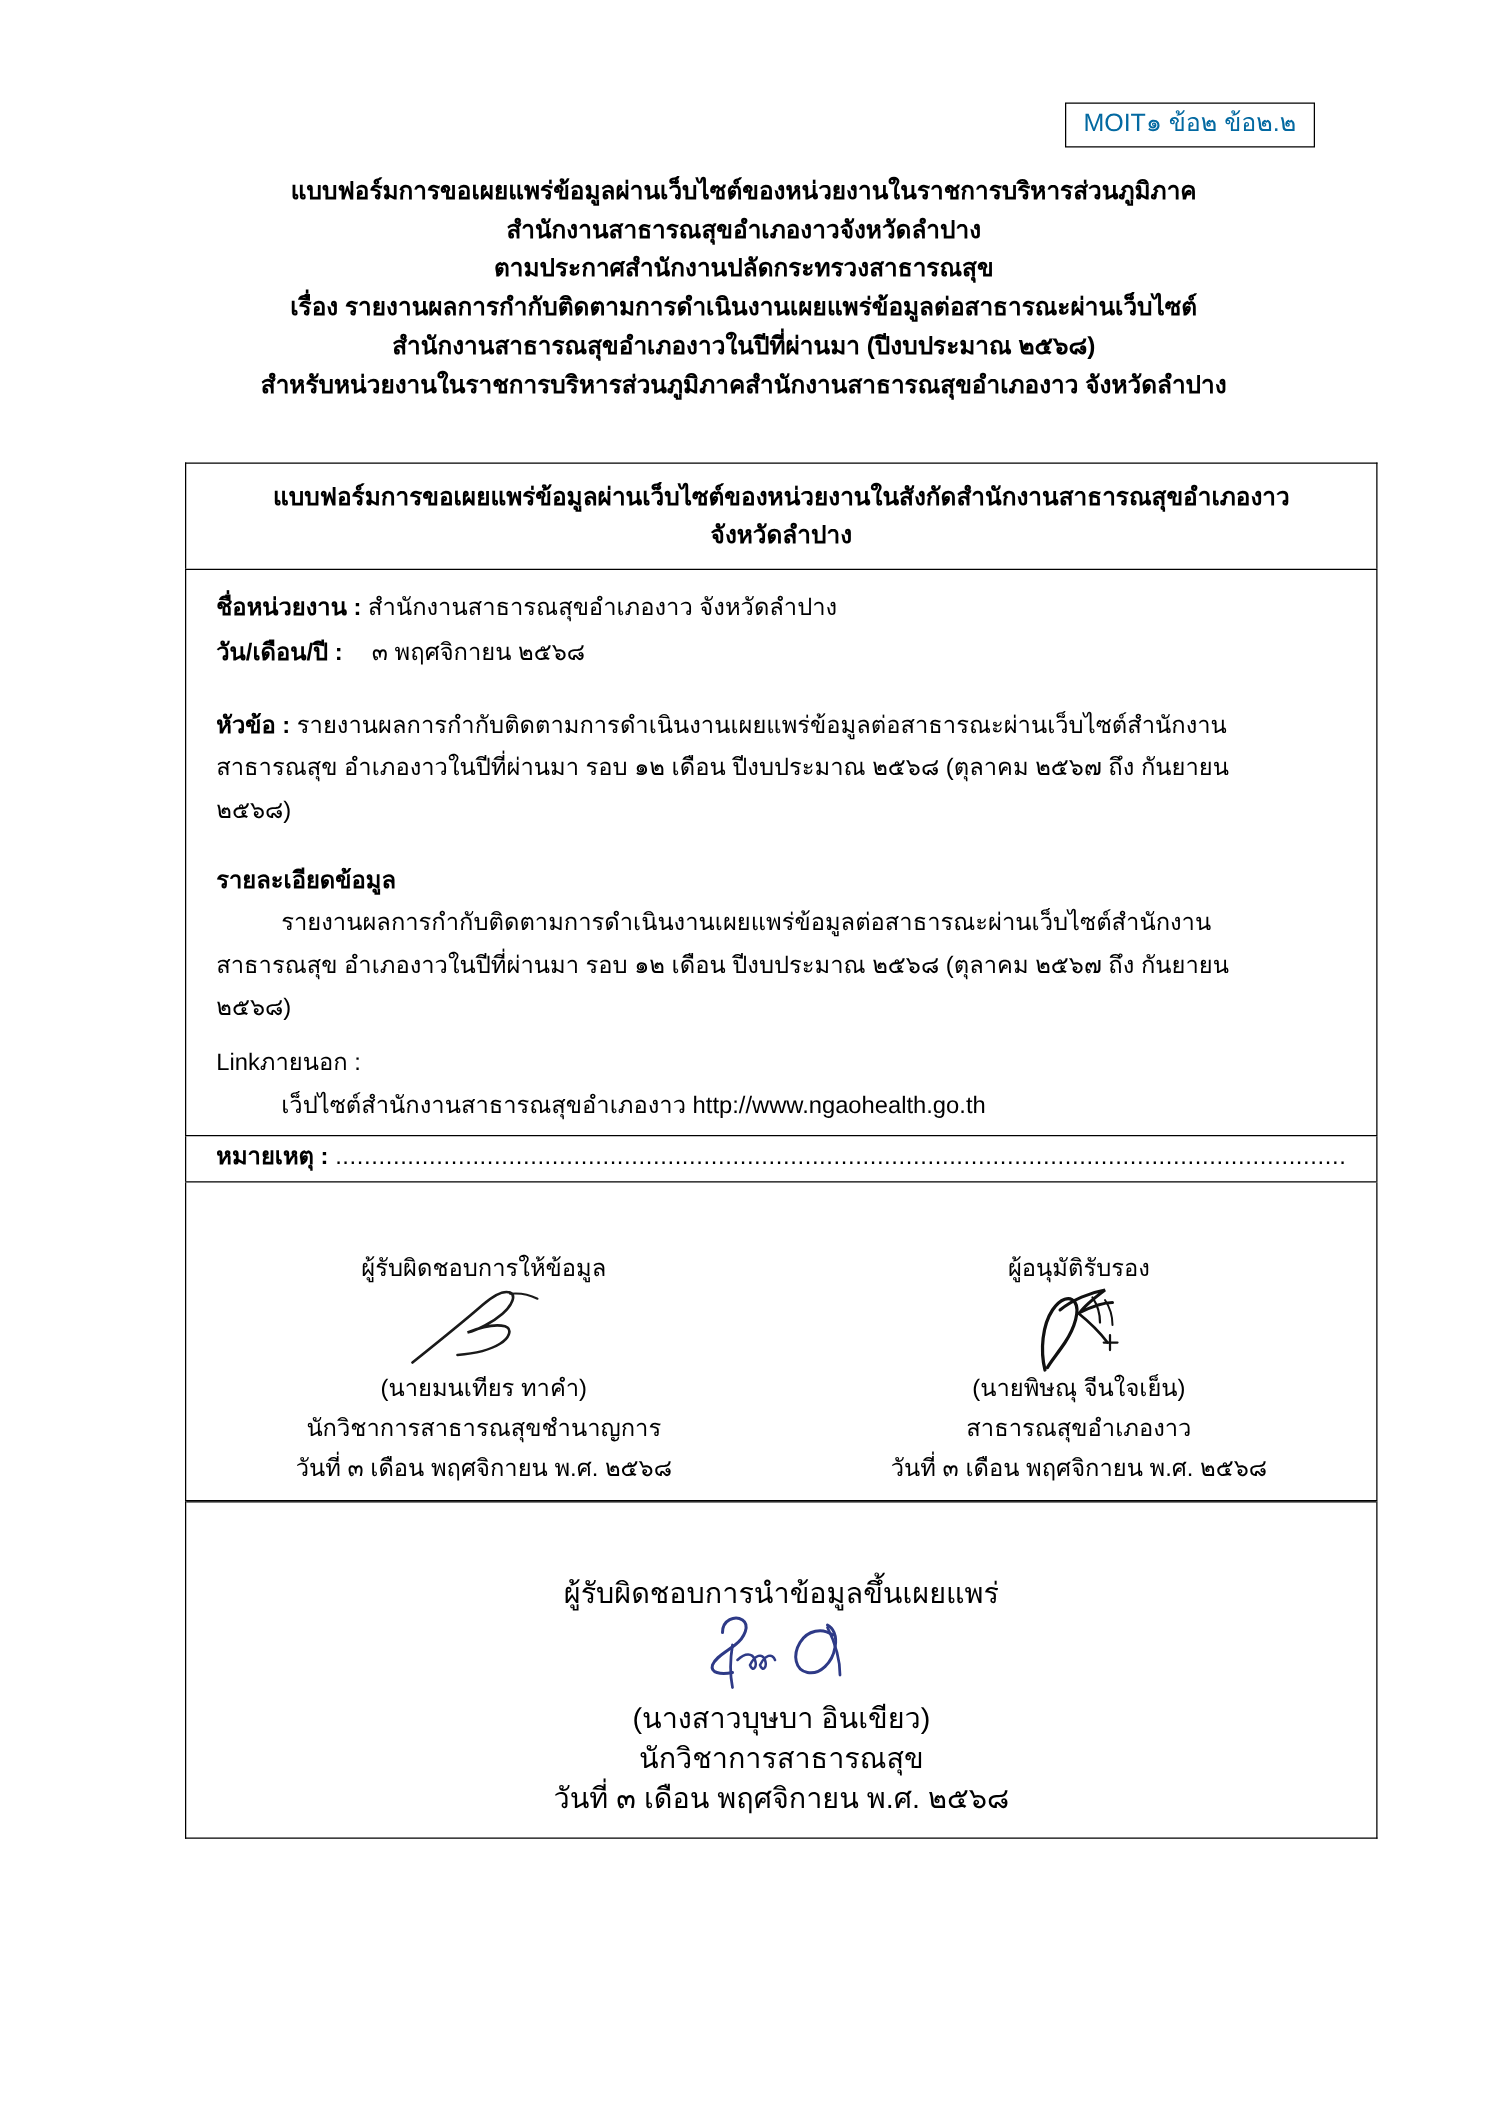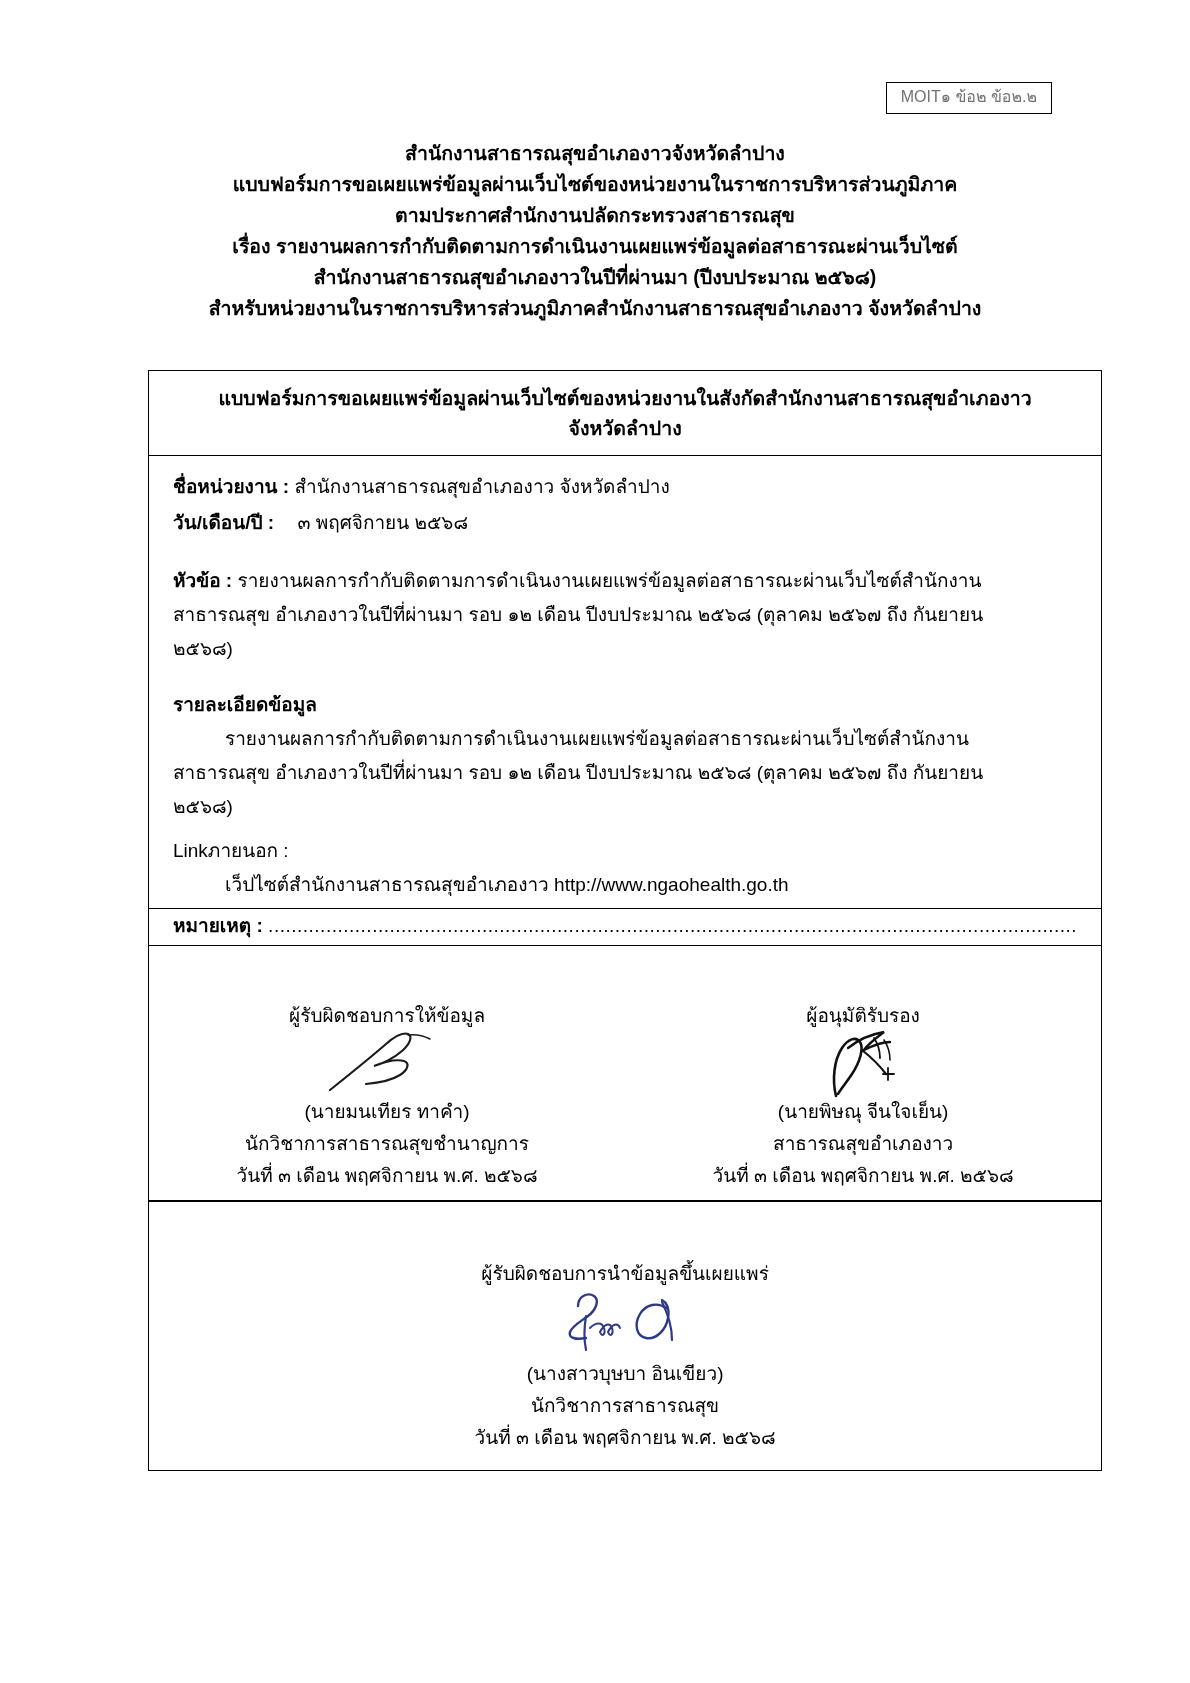--- a/index.html
+++ b/index.html
@@ -23,24 +23,24 @@
     height: 1683px;
   }
 
   
   .moit-box {
     position: absolute;
     top: 82px;
     right: 138px;
     border: 1.5px solid #000;
     padding: 5px 14px 7px 14px;
-    font-size: 16px;
+    font-size: 20px;
     line-height: 1.1;
     white-space: nowrap;
-    color: #737373;
+    color: #0369a1;
   }
 
   
   .doc-header {
     position: absolute;
     top: 138px;
     left: 150px;
     width: 890px;
     text-align: center;
   }
@@ -111,21 +111,21 @@
   .sig-col.left-col { border-right: 0; }
   .sig-title { margin-bottom: 2px; margin-top: 48px; }
   .sig-space { height: 62px; position: relative; }
   .sig-name { }
   .sig-role { }
   .sig-date { }
 
   .sig-full {
     text-align: center;
     padding: 8px 0 16px 0;
-    font-size: 19px;
+    font-size: 23px;
     line-height: 32px;
     border-top: 1.5px solid #000;
   }
 
   
   .scribble {
     position: absolute;
     left: 50%;
     transform: translateX(-50%);
     top: -6px;
@@ -135,22 +135,22 @@
   table.form-table td { vertical-align: top; }
 </style>
 </head>
 <body>
 
 <div class="page">
 
   <div class="moit-box">MOIT๑  ข้อ๒ ข้อ๒.๒</div>
 
   <div class="doc-header">
+    <div class="hline">แบบฟอร์มการขอเผยแพร่ข้อมูลผ่านเว็บไซต์ของหน่วยงานในราชการบริหารส่วนภูมิภาค</div>
     <div class="hline">สำนักงานสาธารณสุขอำเภองาวจังหวัดลำปาง</div>
-    <div class="hline">แบบฟอร์มการขอเผยแพร่ข้อมูลผ่านเว็บไซต์ของหน่วยงานในราชการบริหารส่วนภูมิภาค</div>
     <div class="hline">ตามประกาศสำนักงานปลัดกระทรวงสาธารณสุข</div>
     <div class="hline">เรื่อง รายงานผลการกำกับติดตามการดำเนินงานเผยแพร่ข้อมูลต่อสาธารณะผ่านเว็บไซต์</div>
     <div class="hline">สำนักงานสาธารณสุขอำเภองาวในปีที่ผ่านมา (ปีงบประมาณ ๒๕๖๘)</div>
     <div class="hline">สำหรับหน่วยงานในราชการบริหารส่วนภูมิภาคสำนักงานสาธารณสุขอำเภองาว  จังหวัดลำปาง</div>
   </div>
 
   <table class="form-table">
     <tbody>
         <tr>
       <td class="cell table-title">

